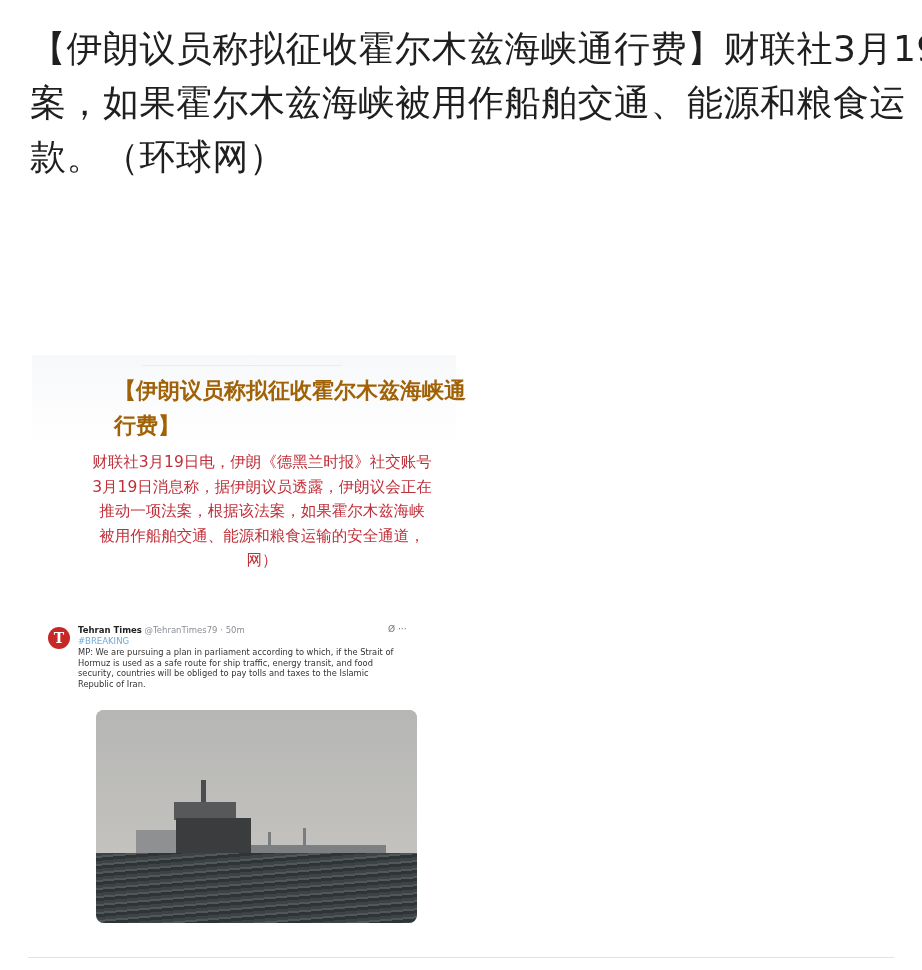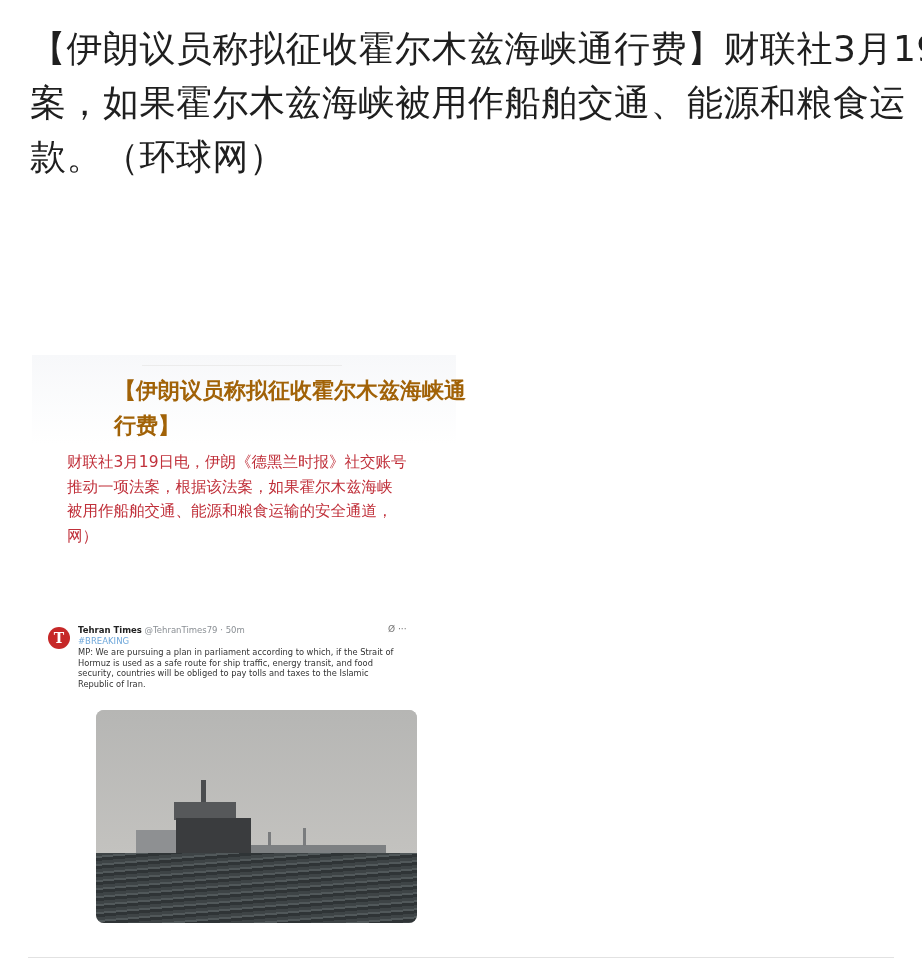--- a/index.html
+++ b/index.html
@@ -23,21 +23,21 @@
   }
   .card-title {
     position:absolute; left:38px; top:18px; width:390px;
     font-family:"DejaVu Serif","Liberation Serif",serif; font-weight:bold;
     font-size:22px; line-height:35px; color:#a16207;margin-left:44px;
   }
   .card-body {
     position:absolute; left:35px; top:95px; width:390px;
     font-size:15.5px; line-height:24.5px; color:#c0303a;
   }
-  .card-body .line { display:block; white-space:nowrap; }
+  .card-body .line { display:block; white-space:nowrap;text-align:center; }
   .tweet {
     position:absolute; left:16px; top:268px; width:390px;
   }
   .tweet-avatar {
     position:absolute; left:0; top:4px; width:22px; height:22px; border-radius:50%;
     background:#c62828; color:#fff; font-size:14px; font-weight:bold;
     text-align:center; line-height:22px; font-family:"DejaVu Serif", serif;
   }
   .tweet-head { position:absolute; left:30px; top:2px; font-size:8.5px; color:#222; white-space:nowrap;}
   .tweet-head .name { font-weight:bold; }
@@ -76,20 +76,21 @@
   <div class="embed-fade"></div>
   <div class="embed-topbar"></div>
 
   <div class="card-title">
     <span style="display:block">【伊朗议员称拟征收霍尔木兹海峡通</span>
     <span style="display:block">行费】</span>
   </div>
 
   <div class="card-body">
     <span class="line">财联社3月19日电，伊朗《德黑兰时报》社交账号</span>
+    <span class="line">3月19日消息称，据伊朗议员透露，伊朗议会正在</span>
     <span class="line">推动一项法案，根据该法案，如果霍尔木兹海峡</span>
     <span class="line">被用作船舶交通、能源和粮食运输的安全通道，</span>
     <span class="line">网）</span>
   </div>
 
   <div class="tweet">
     <div class="tweet-avatar">T</div>
     <div class="tweet-head">
       <span class="name">Tehran Times</span>
       <span class="handle">@TehranTimes79</span><span class="handle"> · </span><span class="handle">50m</span>

